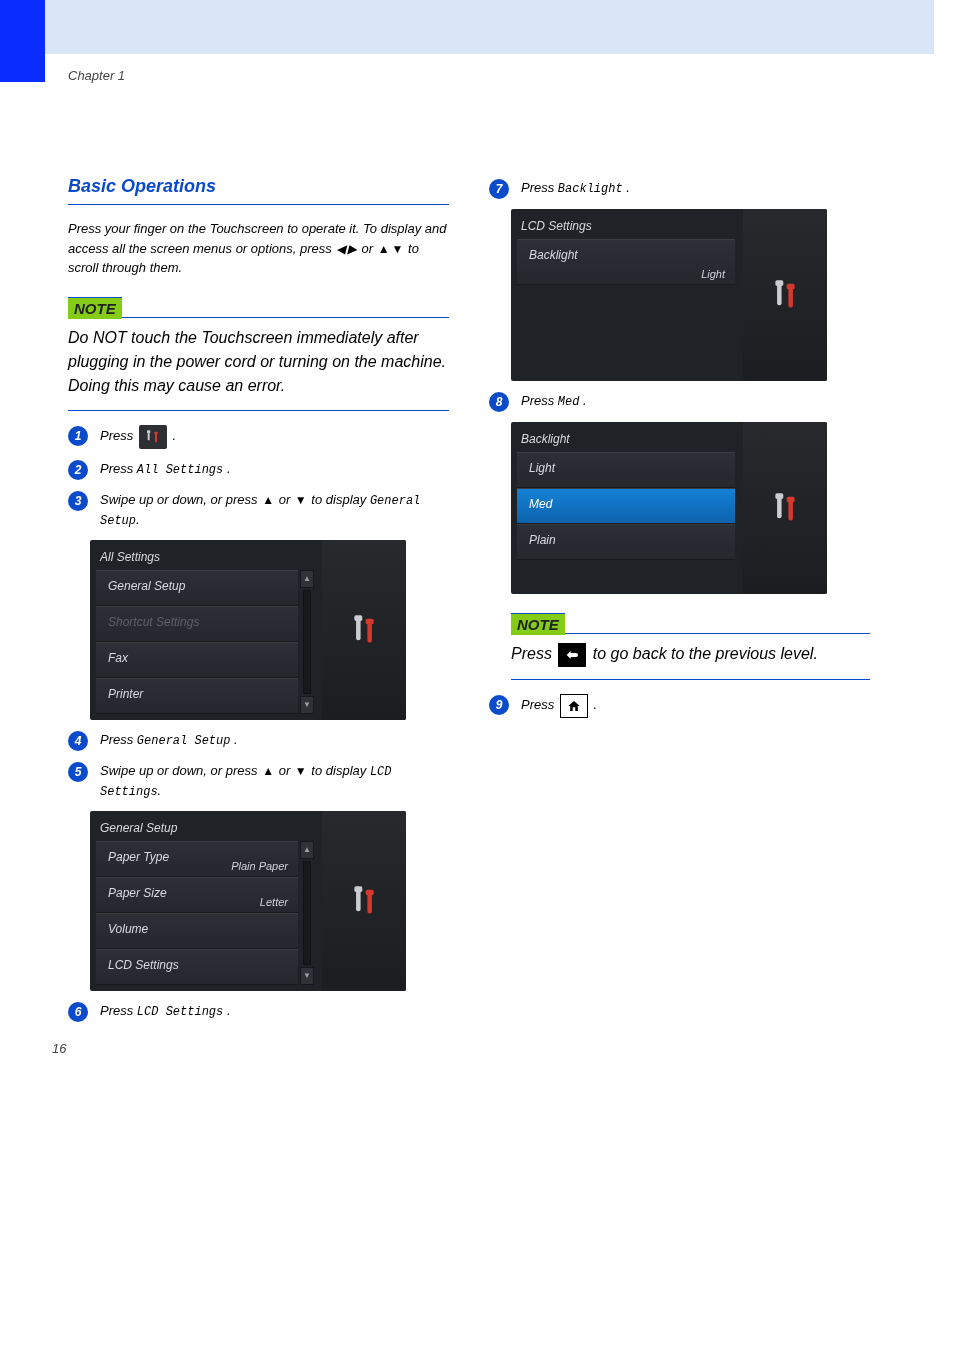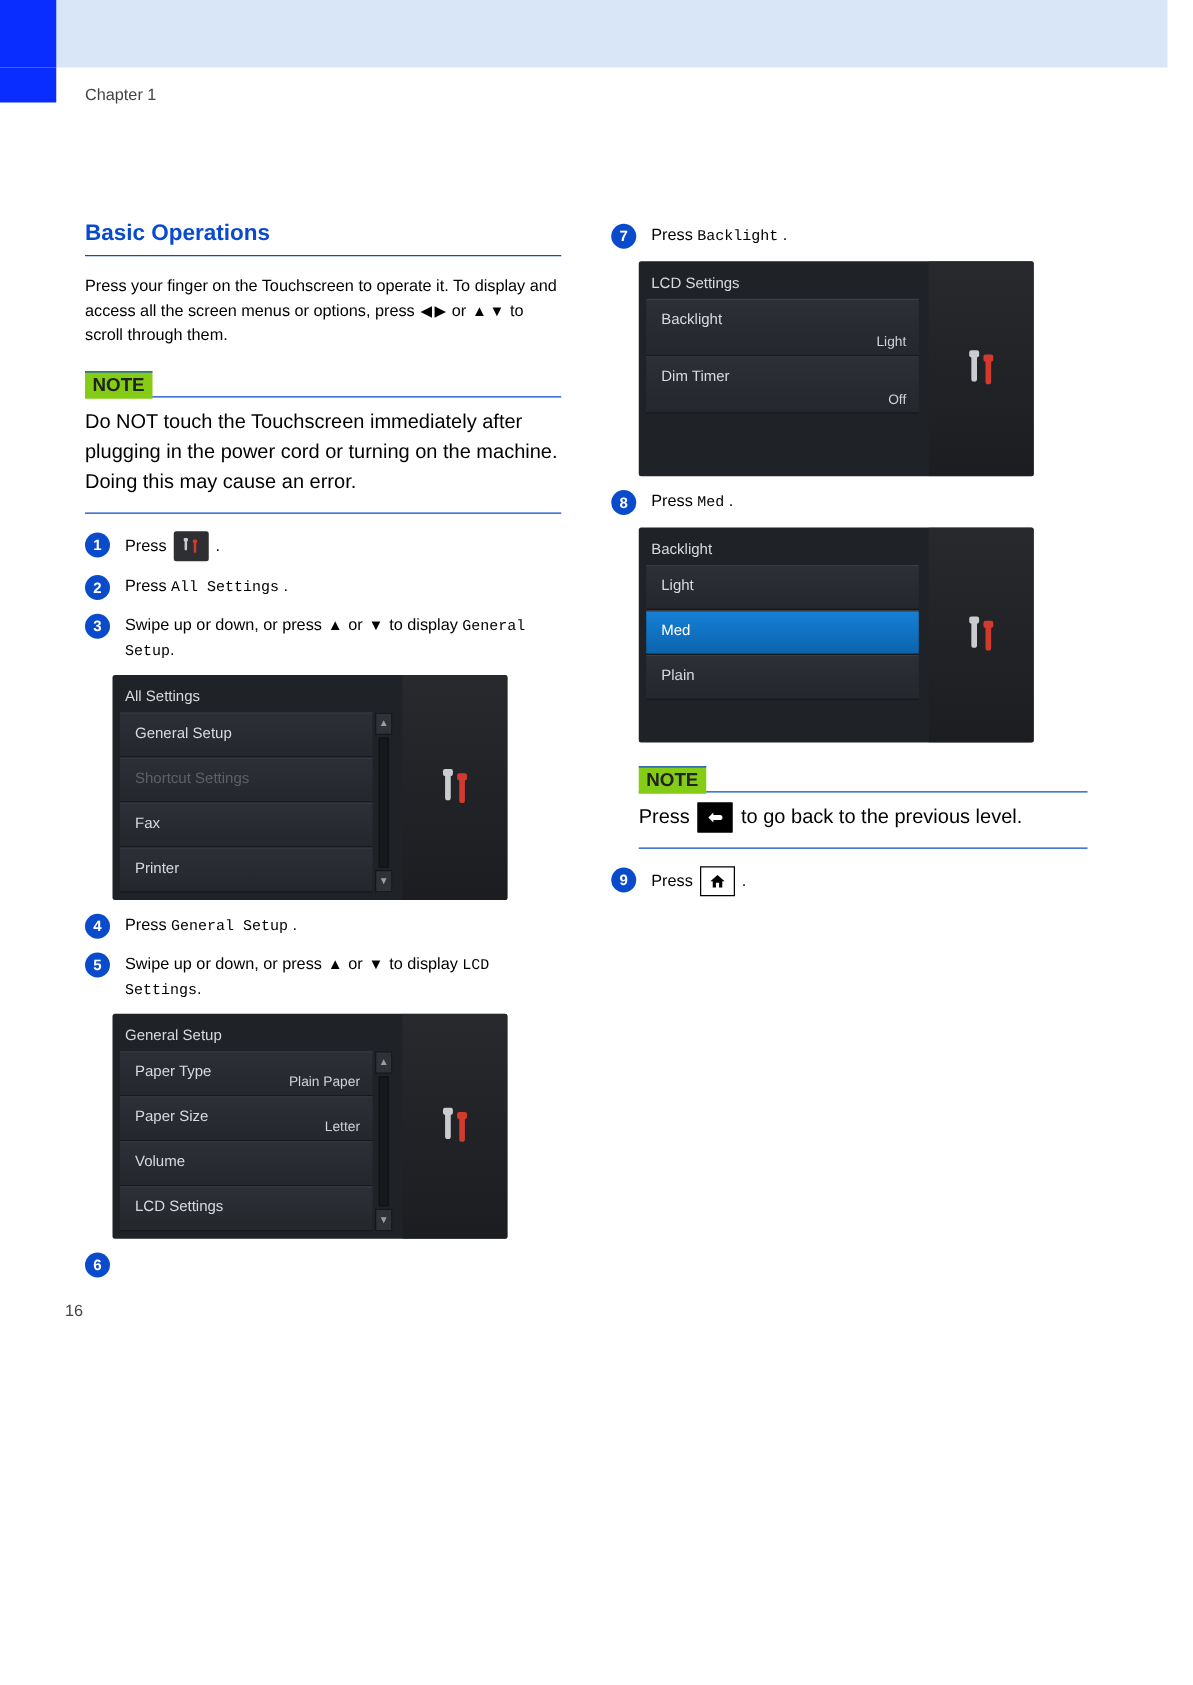--- a/index.html
+++ b/index.html
@@ -6,20 +6,21 @@
     margin: 0;
     padding: 0;
     background: #ffffff;
     font-family: Arial, Helvetica, sans-serif;
     color: #000;
   }
   .page {
     width: 934px;
     box-sizing: border-box;
     position: relative;
+    font-style: italic;
   }
   .top-band {
     height: 54px;
     background: #d9e6f7;
     position: relative;
   }
   .top-blue-tab {
     position: absolute;
     left: 0;
     top: 0;
@@ -392,20 +393,25 @@
             <rect x="5" y="4" width="4" height="20" rx="1.8" fill="#c9ccd0"></rect>
             <rect x="3.5" y="2" width="7" height="5" rx="1.5" fill="#c9ccd0"></rect>
             <rect x="15" y="8" width="4" height="18" rx="1.8" fill="#d23a2e"></rect>
             <rect x="13.5" y="5" width="7" height="5" rx="1.5" fill="#d23a2e"></rect>
           </svg>
         </div>
       </div>
 
       <div class="step-row">
         <div class="step-bullet">6</div>
+        <div class="step-body">
+          <span>Press </span>
+          <span class="fixed-label">LCD Settings</span>
+          <span>.</span>
+        </div>
       </div>
 
     </div>
 
     <div class="col">
 
       <div class="step-row" style="margin-top:4px;">
         <div class="step-bullet">7</div>
         <div class="step-body">
           <span>Press </span>
@@ -415,24 +421,20 @@
       </div>
 
       <div class="device device-r">
         <div class="device-main">
           <div class="device-title">LCD Settings</div>
           <div class="device-list">
             <div class="device-item" style="padding-bottom:18px;">
               <span>Backlight</span>
               <span class="sub">Light</span>
             </div>
-            <div class="device-item" style="padding-bottom:18px;">
-              <span>Dim Timer</span>
-              <span class="sub">Off</span>
-            </div>
           </div>
         </div>
         <div class="device-side">
           <svg class="side-tools" viewBox="0 0 24 30">
             <rect x="5" y="4" width="4" height="20" rx="1.8" fill="#c9ccd0"></rect>
             <rect x="3.5" y="2" width="7" height="5" rx="1.5" fill="#c9ccd0"></rect>
             <rect x="15" y="8" width="4" height="18" rx="1.8" fill="#d23a2e"></rect>
             <rect x="13.5" y="5" width="7" height="5" rx="1.5" fill="#d23a2e"></rect>
           </svg>
         </div>

